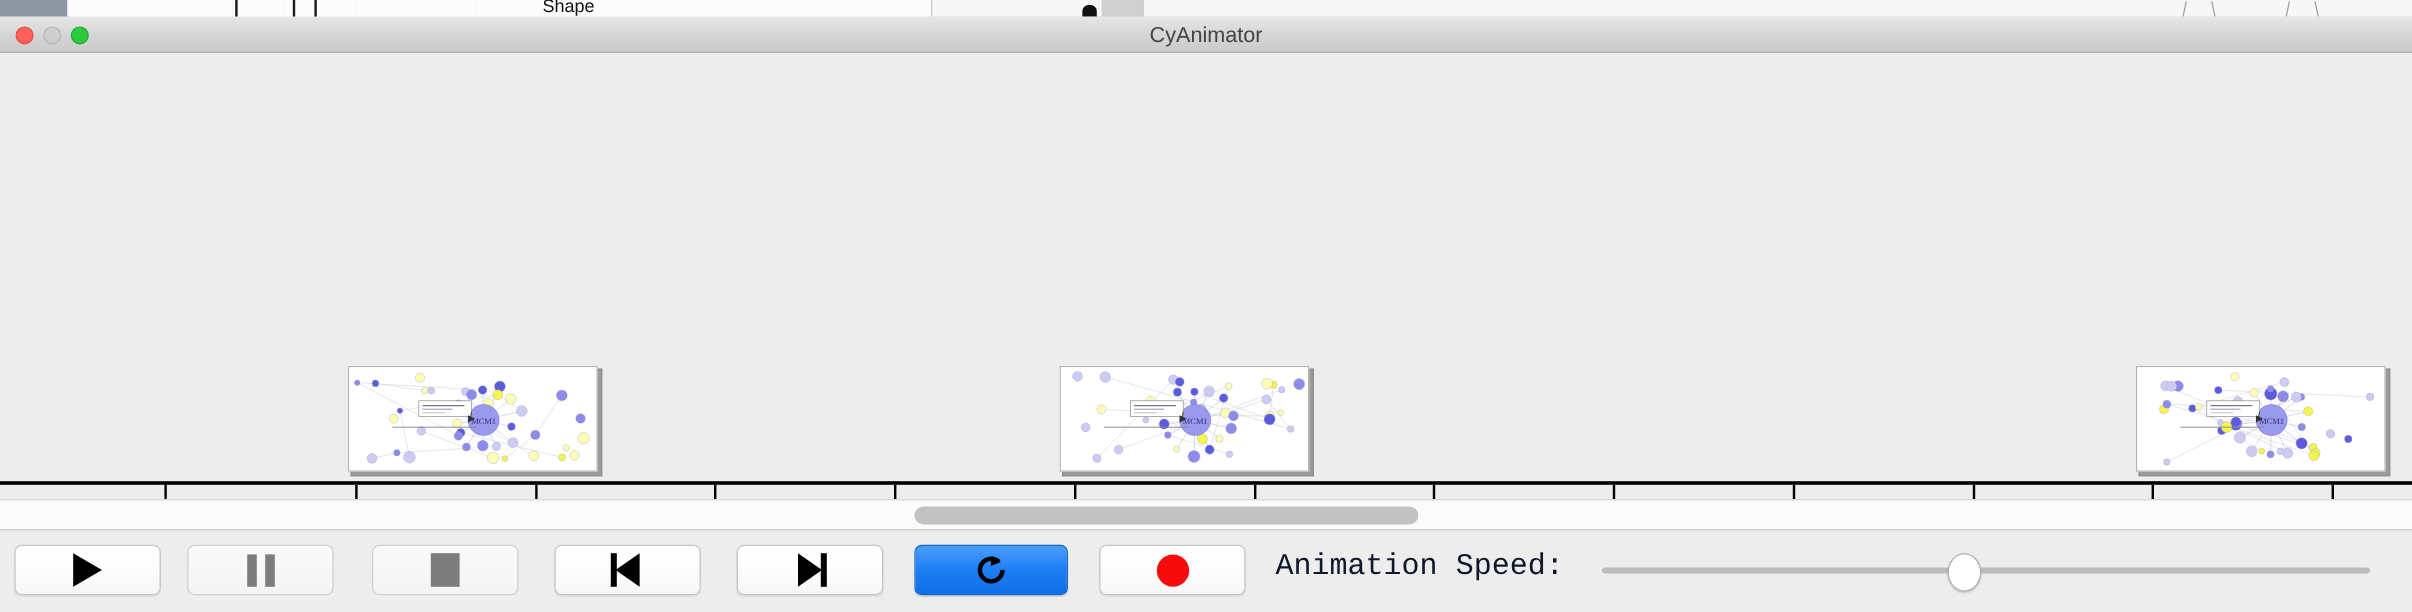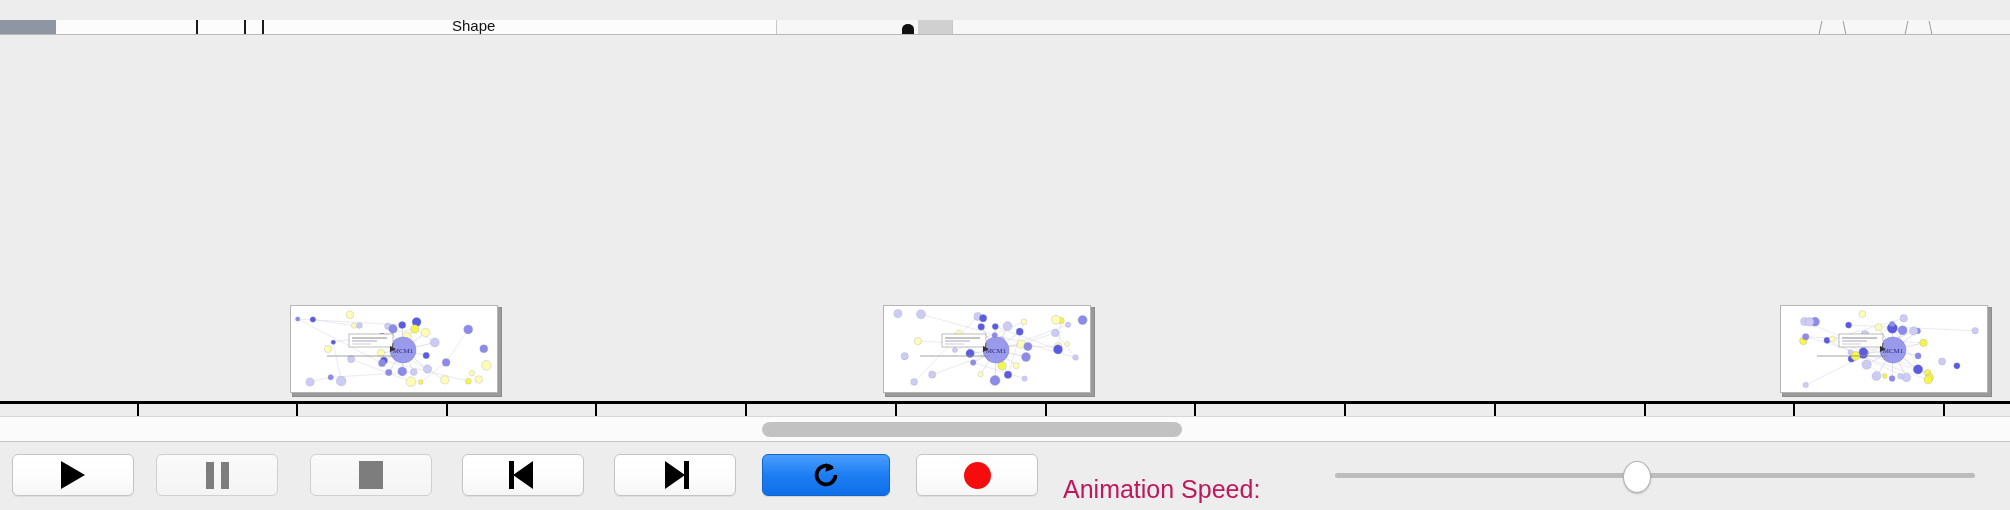--- a/index.html
+++ b/index.html
@@ -22,21 +22,20 @@
   }
 
   
   .bg-strip {
     position: absolute;
     left: 0; top: 0;
     width: 2010px; height: 14px;
     background: #f7f7f7;
     border-bottom: 1px solid #b9b9b9;
     overflow: hidden;
-    margin-top: 20px;
   }
   .bg-strip .bg-tab {
     position: absolute;
     top: 0; height: 14px;
     background: #fcfcfc;
     border-right: 1px solid #c8c8c8;
   }
   .bg-strip .bg-tab.dark { background: #8e96a3; border-right: 1px solid #7b828d; }
   .bg-strip .bg-text {
     position: absolute;
@@ -257,26 +256,26 @@
 
   .loop-icon { width: 30px; height: 30px; }
   .record-dot {
     width: 27px; height: 27px;
     border-radius: 50%;
     background: #f60c0c;
   }
 
   .speed-label {
     position: absolute;
-    left: 1063px; top: 25px;
+    left: 1063px; top: 8px;
     height: 42px;
     line-height: 42px;
     font-size: 25px;
-    color: #be185d;
-    font-family: Liberation Sans, sans-serif;
+    color: #0f172a;
+    font-family: Liberation Mono, monospace;
     white-space: nowrap;
   }
   .slider {
     position: absolute;
     left: 1335px; top: 11px;
     width: 640px; height: 42px;
   }
   .slider-track {
     position: absolute;
     left: 0; top: 19px;
@@ -312,20 +311,28 @@
     <div class="bg-mark" style="left:196px;"></div>
     <div class="bg-blob" style="left:902px; top:4px;"></div>
     <div class="bg-tab" style="left:918px; width:34px; background:#d0d0d0;"></div>
     <div class="bg-text" style="left:452px;">Shape</div>
     <div class="bg-slant" style="left:1820px;"></div>
     <div class="bg-slant" style="left:1844px; transform:skewX(12deg);"></div>
     <div class="bg-slant" style="left:1906px;"></div>
     <div class="bg-slant" style="left:1930px; transform:skewX(12deg);"></div>
   </div>
 
+  <div class="titlebar">
+    <div class="traffic">
+      <div class="light red"></div>
+      <div class="light yellow"></div>
+      <div class="light green"></div>
+    </div>
+    <div class="window-title">CyAnimator</div>
+  </div>
 
 
   <div class="timeline">
 
     <div id="frames-layer">
         <div class="frame" style="left: 290px;">
           <svg class="net" viewBox="0 0 206 86" preserveAspectRatio="none">
             <rect width="206" height="86" fill="#ffffff"></rect>
             <line x1="112" y1="44" x2="90.9" y2="32.3" stroke="#bdbdcf" stroke-width="0.5"></line>
             <line x1="112" y1="44" x2="96.9" y2="20.3" stroke="#bdbdcf" stroke-width="0.5"></line>

